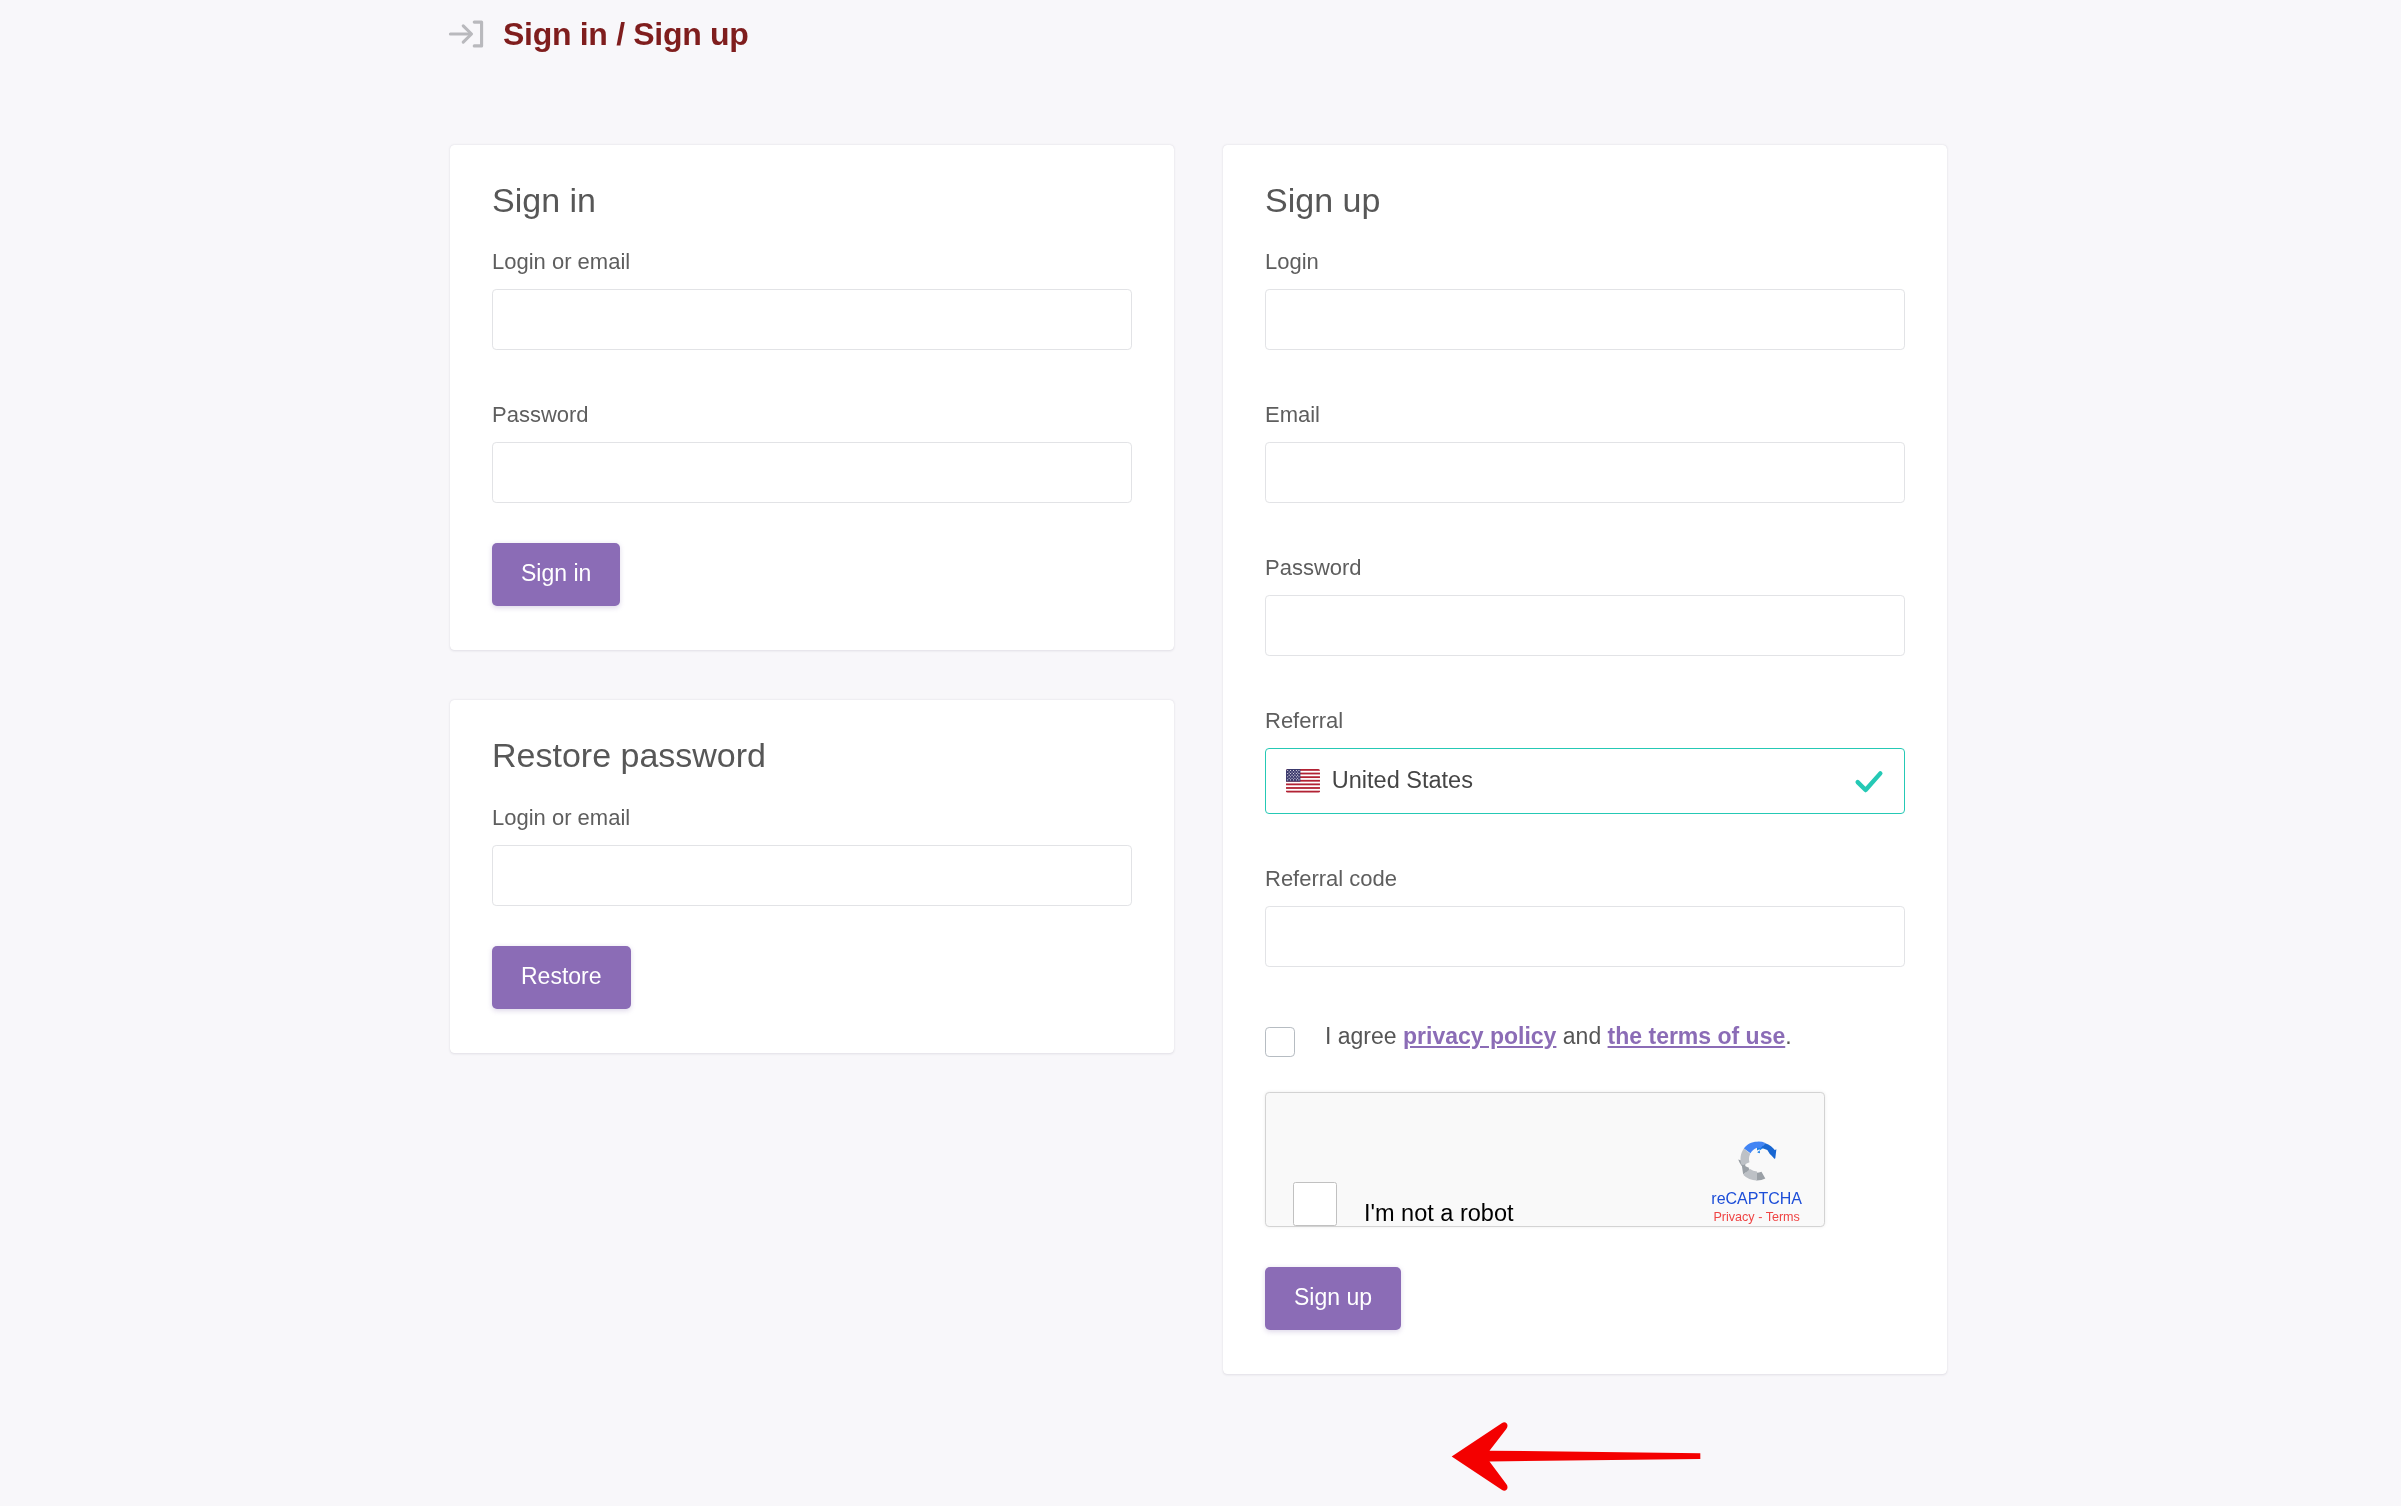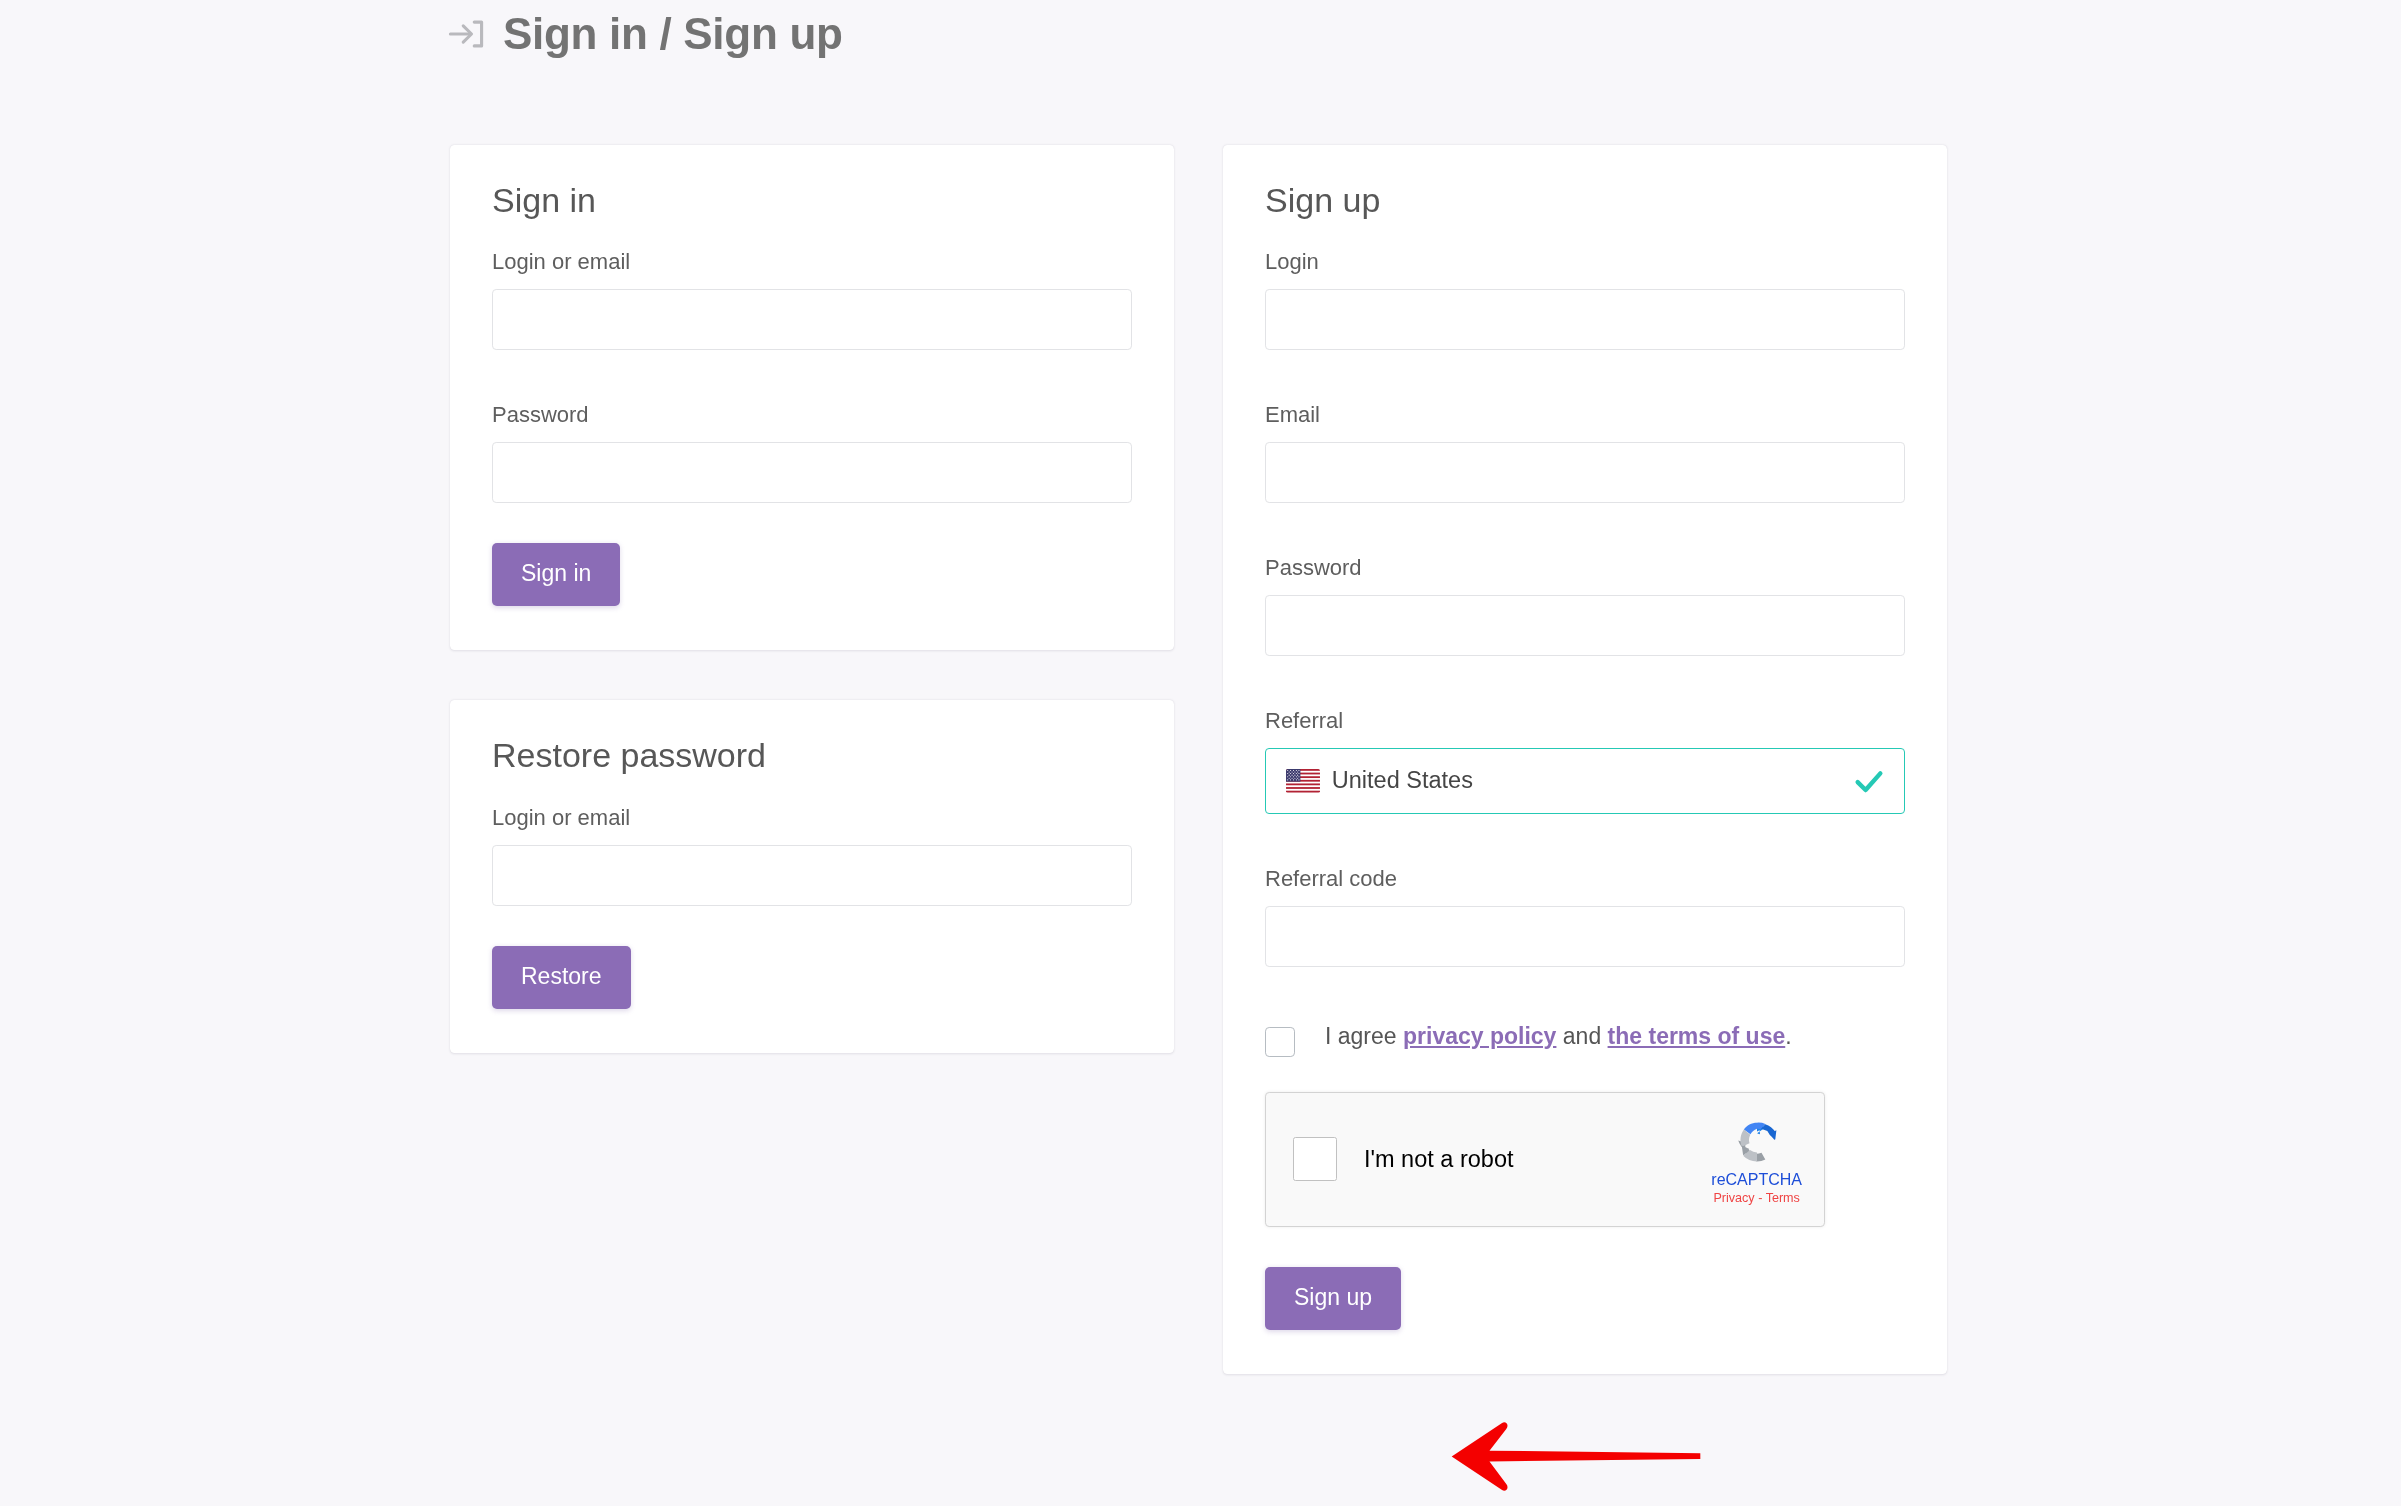--- a/index.html
+++ b/index.html
@@ -28,23 +28,23 @@
     align-items: center;
     gap: 15px;
   }
   .login-icon {
     width: 44px;
     height: 44px;
     display: block;
     flex: 0 0 auto;
   }
   .page-title {
-    font-size: 44px;
+    font-size: 32px;
     font-weight: bold;
-    color: #737373;
+    color: #7f1d1d;
     letter-spacing: -0.3px;
     line-height: 1;
   }
 
   
   .col-left {
     position: absolute;
     left: 450px;
     top: 145px;
     width: 724px;
@@ -177,21 +177,21 @@
 
   
   .recaptcha {
     margin-top: 35px;
     width: 560px;
     height: 135px;
     background: #f9f9f9;
     border: 0.8px solid #d3d3d3;
     border-radius: 4.2px;
     display: flex;
-    align-items: center;
+    align-items: flex-end;
     padding: 0 22px 0 27px;
     box-shadow: 0 0 3.4px rgba(0,0,0,0.08);
   }
   .recaptcha-box {
     width: 44px;
     height: 44px;
     background: #ffffff;
     border: 1.7px solid #c1c1c1;
     border-radius: 2.5px;
     flex: 0 0 auto;

